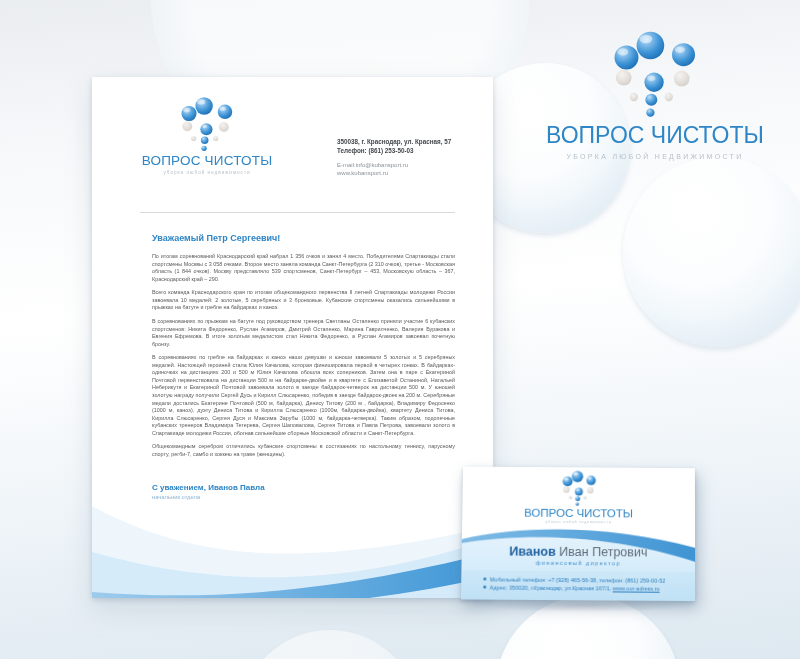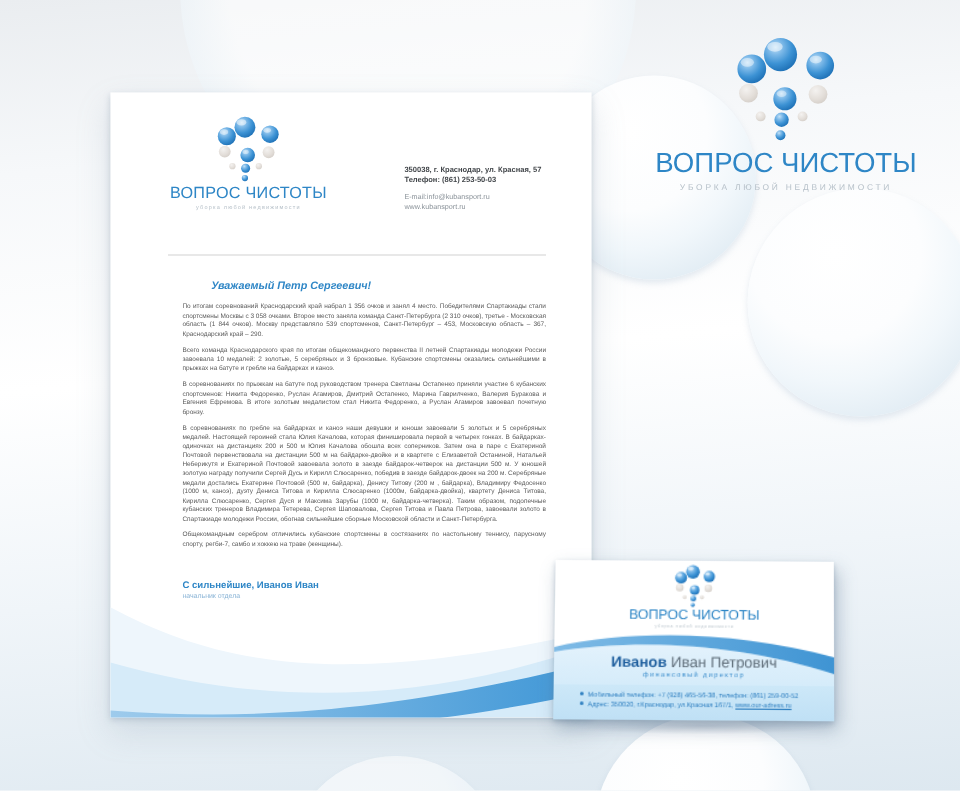--- a/index.html
+++ b/index.html
@@ -19,21 +19,21 @@
   .lh-logo .bubbles{width:58px;height:58px;margin:0 auto;display:block;}
   .brand-title{color:#2e86c6;white-space:nowrap;}
   .brand-title .b{font-weight:normal;}
   .lh-logo .brand-title{font-size:13.5px;letter-spacing:.2px;}
   .lh-logo .brand-tagline{font-size:4.6px;letter-spacing:1px;color:#b7c1c9;margin-top:2px;}
   .lh-address{position:absolute;left:245px;top:60px;color:#43474b;}
   .lh-address .bold-line{font-size:6.3px;font-weight:bold;line-height:9px;}
   .lh-address .gray-line{font-size:6px;color:#8a9299;line-height:8px;}
   .lh-address .gap{height:6px;}
   .divider{position:absolute;left:48px;top:135px;width:315px;height:1px;background:#d9d9d9;}
-  .salutation{position:absolute;left:60px;top:156px;font-size:9px;font-weight:bold;font-style:italic;color:#2e86c6;margin-left:24px;}
+  .salutation{position:absolute;left:60px;top:156px;font-size:9px;font-weight:bold;color:#2e86c6;}
   .letter-body{position:absolute;left:60px;top:176px;width:303px;color:#5a5a5a;}
   .letter-body p{margin:0 0 6px 0;font-size:5.4px;line-height:1.4;text-align:justify;}
   .signature{position:absolute;left:60px;top:406px;}
   .signature .sig-name{font-size:8px;font-weight:bold;color:#2e86c6;}
   .signature .sig-title{font-size:5.8px;color:#8ab4d6;margin-top:2px;}
   .page-wave{position:absolute;left:0;bottom:0;width:401px;height:110px;display:block;}
   
   .big-logo{position:absolute;left:545px;top:28px;width:220px;text-align:center;}
   .big-logo .bubbles{width:92px;height:92px;margin:0 auto;display:block;}
   .big-logo .brand-title{font-size:23px;margin-top:2px;}
@@ -149,21 +149,21 @@
 
     <div class="letter-body">
       <p>По итогам соревнований Краснодарский край набрал 1 356 очков и занял 4 место. Победителями Спартакиады стали спортсмены Москвы с 3 058 очками. Второе место заняла команда Санкт-Петербурга (2 310 очков), третье - Московская область (1 844 очков). Москву представляло 539 спортсменов, Санкт-Петербург – 453, Московскую область – 367, Краснодарский край – 290.</p>
       <p>Всего команда Краснодарского края по итогам общекомандного первенства II летней Спартакиады молодежи России завоевала 10 медалей: 2 золотые, 5 серебряных и 3 бронзовые. Кубанские спортсмены оказались сильнейшими в прыжках на батуте и гребле на байдарках и каноэ.</p>
       <p>В соревнованиях по прыжкам на батуте под руководством тренера Светланы Остапенко приняли участие 6 кубанских спортсменов: Никита Федоренко, Руслан Агамиров, Дмитрий Остапенко, Марина Гаврилченко, Валерия Буракова и Евгения Ефремова. В итоге золотым медалистом стал Никита Федоренко, а Руслан Агамиров завоевал почетную бронзу.</p>
       <p>В соревнованиях по гребле на байдарках и каноэ наши девушки и юноши завоевали 5 золотых и 5 серебряных медалей. Настоящей героиней стала Юлия Качалова, которая финишировала первой в четырех гонках. В байдарках-одиночках на дистанциях 200 и 500 м Юлия Качалова обошла всех соперников. Затем она в паре с Екатериной Почтовой первенствовала на дистанции 500 м на байдарке-двойке и в квартете с Елизаветой Останиной, Натальей Неберикутя и Екатериной Почтовой завоевала золото в заезде байдарок-четверок на дистанции 500 м. У юношей золотую награду получили Сергей Дусь и Кирилл Слюсаренко, победив в заезде байдарок-двоек на 200 м. Серебряные медали достались Екатерине Почтовой (500 м, байдарка), Денису Титову (200 м , байдарка), Владимиру Федосенко (1000 м, каноэ), дуэту Дениса Титова и Кирилла Слюсаренко (1000м, байдарка-двойка), квартету Дениса Титова, Кирилла Слюсаренко, Сергея Дуся и Максима Зарубы (1000 м, байдарка-четверка). Таким образом, подопечные кубанских тренеров Владимира Тетерева, Сергея Шаповалова, Сергея Титова и Павла Петрова, завоевали золото в Спартакиаде молодежи России, обогнав сильнейшие сборные Московской области и Санкт-Петербурга.</p>
       <p>Общекомандным серебром отличились кубанские спортсмены в состязаниях по настольному теннису, парусному спорту, регби-7, самбо и хоккею на траве (женщины).</p>
     </div>
 
     <div class="signature">
-      <div class="sig-name">С сильнейшие, Иванов Иван</div>
+      <div class="sig-name">С уважением, Иванов Павла</div>
       <div class="sig-title">начальник отдела</div>
     </div>
   </div>
 
   <div class="big-logo">
     <svg class="bubbles">
         <use href="#bubble-cluster"></use>
       </svg>
     <div class="brand-title">
       <span>ВОПРОС</span>

